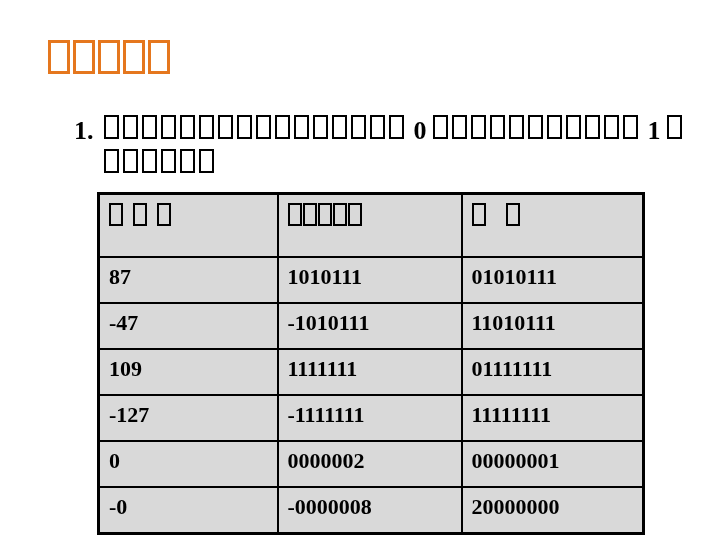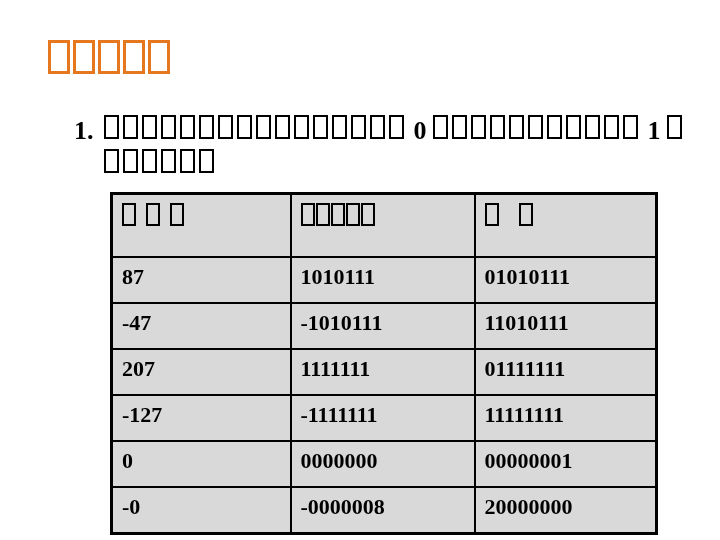--- a/index.html
+++ b/index.html
@@ -43,21 +43,21 @@
     font-weight: bold;
     font-size: 26px;
   }
   .list-number { margin-right: 10px; line-height: 34px; }
   .line { line-height: 34px; white-space: nowrap; }
   .digit { margin: 0 6px; }
 
   
   table.conv {
     position: absolute;
-    left: 110px; top: 192px;
+    left: 97px; top: 192px;
     width: 545px;
     border-collapse: collapse;
     table-layout: fixed;
     border: 3px solid var(--tborder, #000);
   }
   table.conv th, table.conv td {
     border: 2px solid var(--tborder, #000);
     background: var(--cellbg, #d9d9d9);
     text-align: left;
     font-weight: bold;
@@ -110,32 +110,32 @@
           <td>87</td>
           <td>1010111</td>
           <td>01010111</td>
         </tr>
         <tr>
           <td>-47</td>
           <td>-1010111</td>
           <td>11010111</td>
         </tr>
         <tr>
-          <td>207</td>
+          <td>109</td>
           <td>1111111</td>
           <td>01111111</td>
         </tr>
         <tr>
           <td>-127</td>
           <td>-1111111</td>
           <td>11111111</td>
         </tr>
         <tr>
           <td>0</td>
-          <td>0000000</td>
+          <td>0000002</td>
           <td>00000001</td>
         </tr>
         <tr>
           <td>-0</td>
           <td>-0000008</td>
           <td>20000000</td>
         </tr>
       </tbody>
   </table>
 

